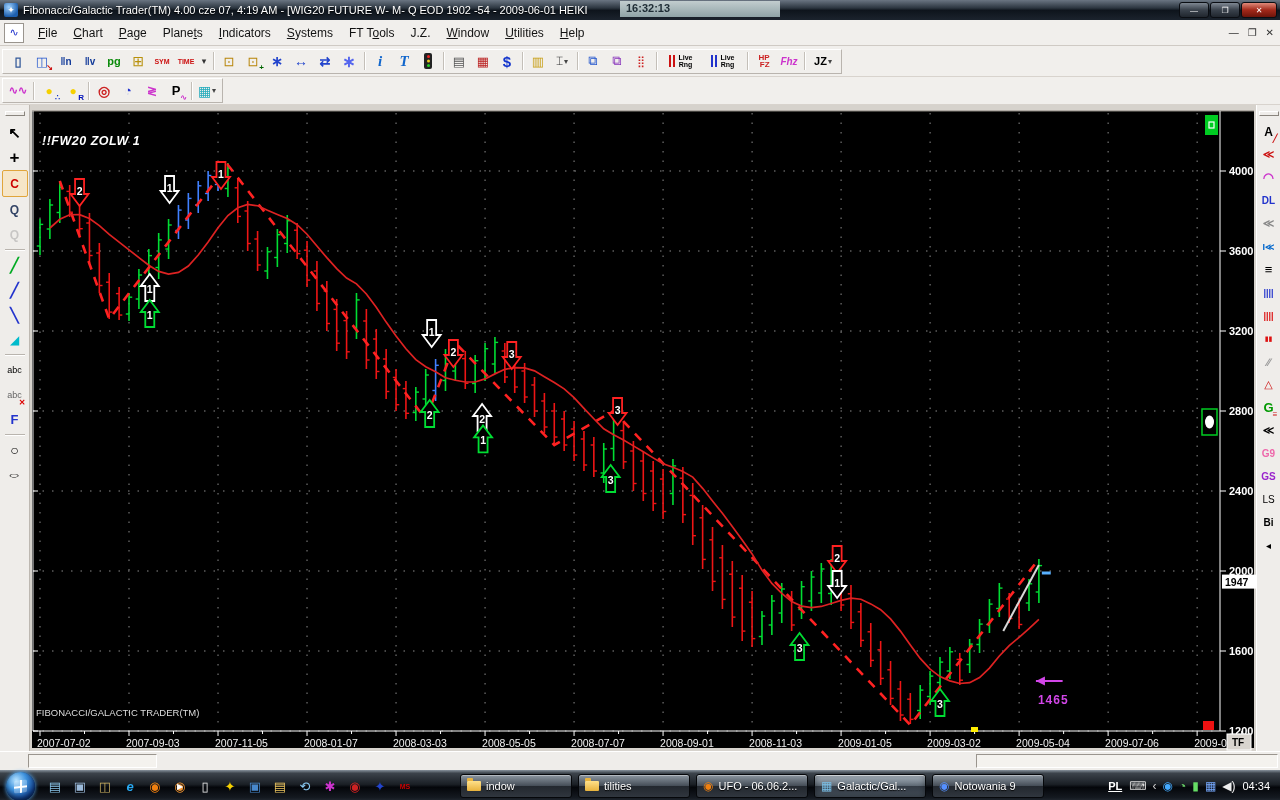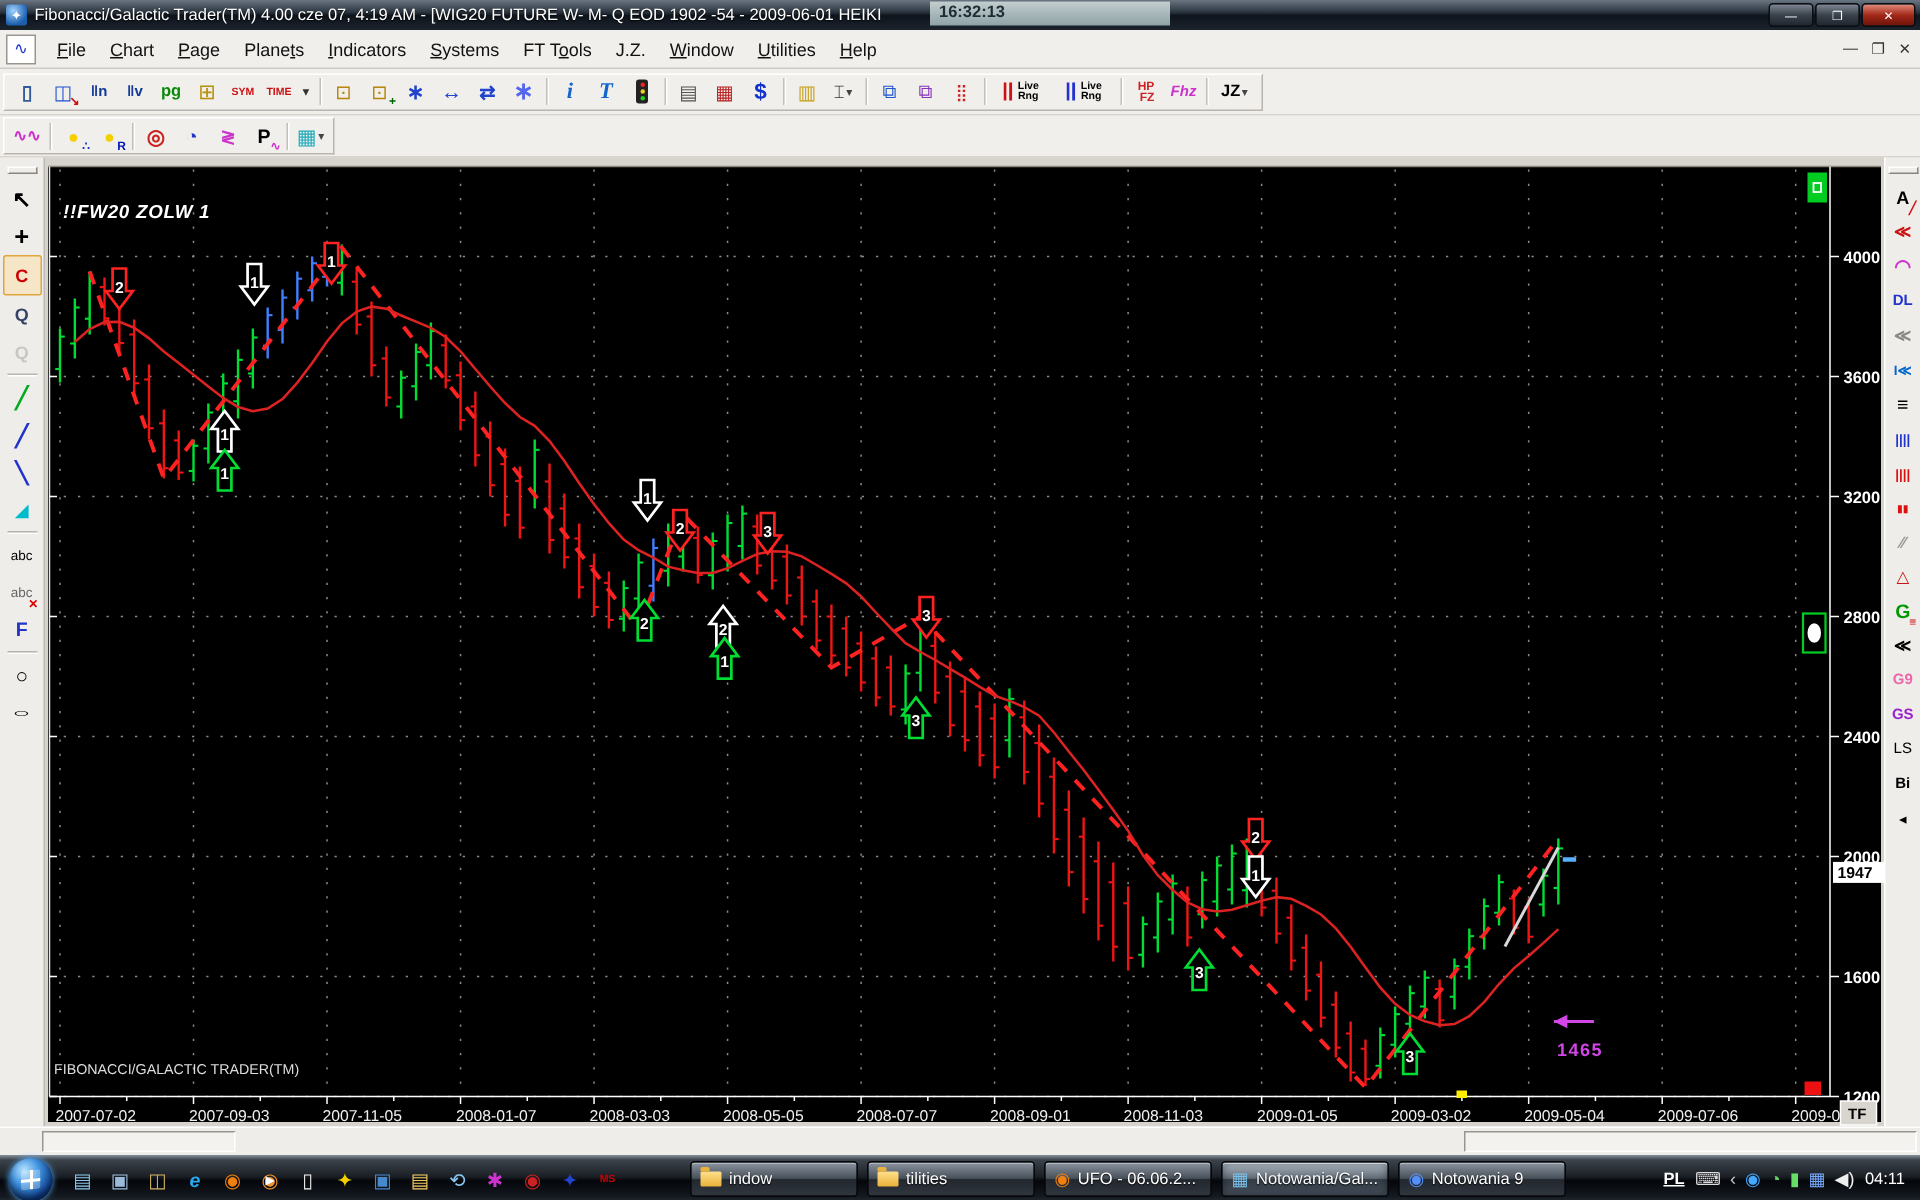--- a/index.html
+++ b/index.html
@@ -909,34 +909,34 @@
         <span class="task">
           <span class="ticofolder"></span>
           <span class="tlabel">tilities</span>
         </span>
         <span class="task">
           <span class="tico" style="color: rgb(240, 128, 16);">◉</span>
           <span class="tlabel">UFO - 06.06.2...</span>
         </span>
         <span class="task active">
           <span class="tico" style="color: rgb(122, 192, 232);">▦</span>
-          <span class="tlabel">Notowania/Gal...</span>
+          <span class="tlabel">Galactic/Gal...</span>
         </span>
         <span class="task">
           <span class="tico" style="color: rgb(85, 144, 255);">◉</span>
           <span class="tlabel">Notowania 9</span>
         </span>
       </span>
     <span class="tray" id="trayArea">
       <span style="font-weight:bold;text-decoration:underline;">PL</span>
       <span id="trayIcons" style="display:flex;gap:6px;align-items:center;">
           <span class="trayico" style="color: rgb(221, 221, 221);">⌨</span>
           <span class="trayico" style="color: rgb(204, 204, 204);">‹</span>
           <span class="trayico" style="color: rgb(68, 170, 255);">◉</span>
           <span class="trayico" style="color: rgb(102, 204, 102);">◔</span>
           <span class="trayico" style="color: rgb(102, 221, 102);">▮</span>
           <span class="trayico" style="color: rgb(119, 170, 255);">▦</span>
           <span class="trayico" style="color: rgb(238, 238, 238);">◀)</span>
         </span>
-      <span>04:11</span>
+      <span>04:34</span>
     </span>
   </div>
 </div>
 
 </body></html>

